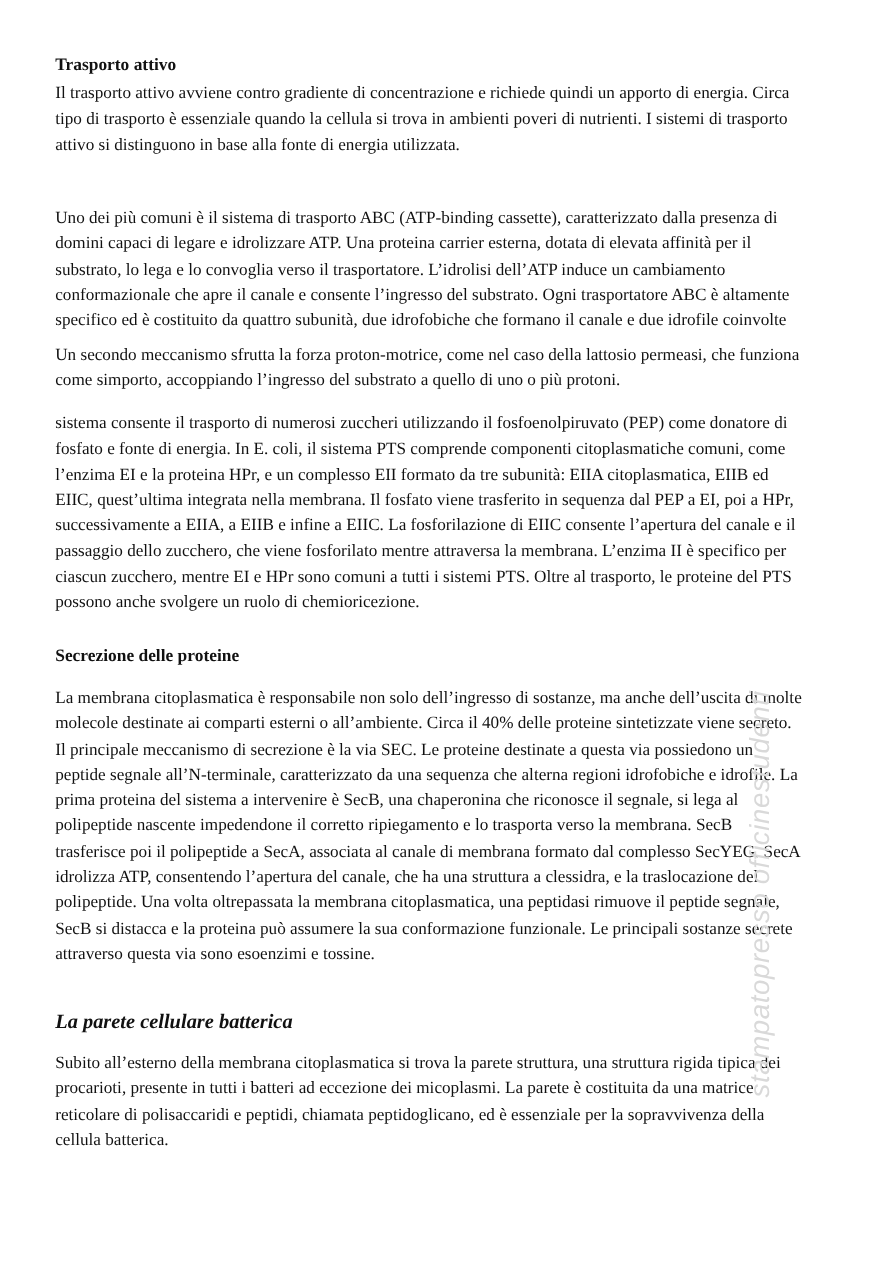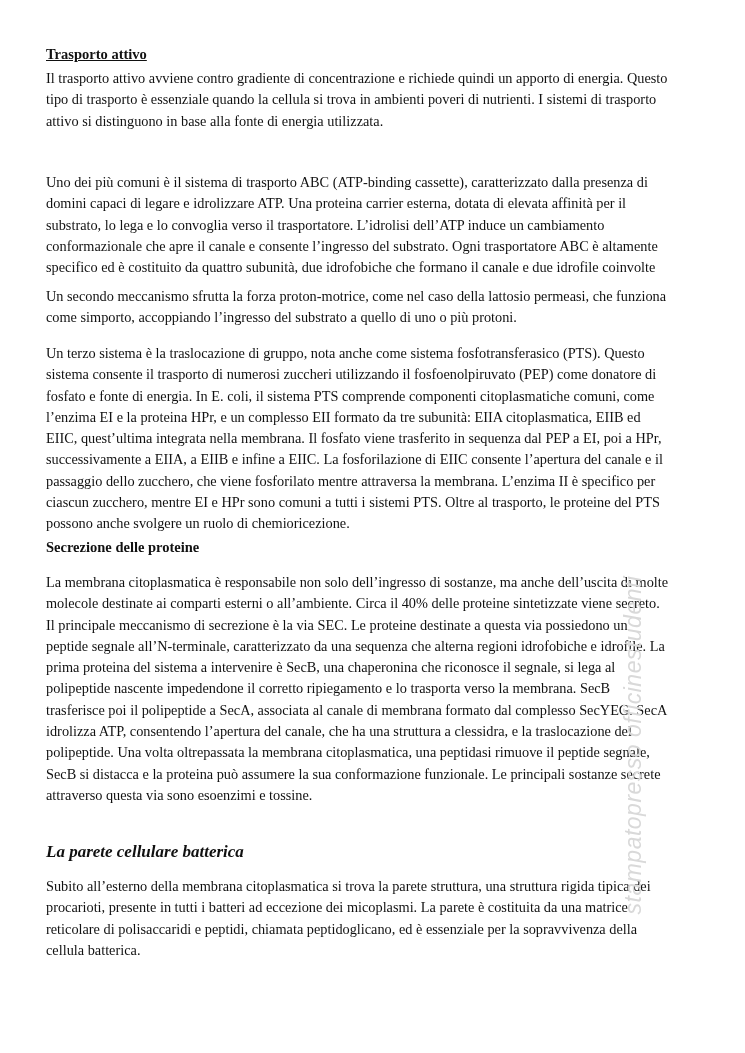--- a/index.html
+++ b/index.html
@@ -59,43 +59,42 @@
       white-space: nowrap;
       letter-spacing: 0.5px;
       pointer-events: none;
     }
   </style>
 </head>
 <body>
 
 <div class="page">
 
-  <div class="h-small" style="top:44px;text-decoration:underline;">Trasporto attivo</div>
+  <div class="h-small" style="top:44px;">Trasporto attivo</div>
 
   <div class="para" style="top:68px;">
-    <span class="line">Il trasporto attivo avviene contro gradiente di concentrazione e richiede quindi un apporto di energia. Questo</span>
+    <span class="line">Il trasporto attivo avviene contro gradiente di concentrazione e richiede quindi un apporto di energia. Circa</span>
     <span class="line">tipo di trasporto è essenziale quando la cellula si trova in ambienti poveri di nutrienti. I sistemi di trasporto</span>
     <span class="line">attivo si distinguono in base alla fonte di energia utilizzata.</span>
   </div>
 
   <div class="para" style="top:154px;margin-top:18px;">
     <span class="line">Uno dei più comuni è il sistema di trasporto ABC (ATP-binding cassette), caratterizzato dalla presenza di</span>
     <span class="line">domini capaci di legare e idrolizzare ATP. Una proteina carrier esterna, dotata di elevata affinità per il</span>
     <span class="line">substrato, lo lega e lo convoglia verso il trasportatore. L’idrolisi dell’ATP induce un cambiamento</span>
     <span class="line">conformazionale che apre il canale e consente l’ingresso del substrato. Ogni trasportatore ABC è altamente</span>
     <span class="line">specifico ed è costituito da quattro subunità, due idrofobiche che formano il canale e due idrofile coinvolte</span>
   </div>
 
   <div class="para" style="top:286px;">
     <span class="line">Un secondo meccanismo sfrutta la forza proton-motrice, come nel caso della lattosio permeasi, che funziona</span>
     <span class="line">come simporto, accoppiando l’ingresso del substrato a quello di uno o più protoni.</span>
   </div>
 
   <div class="para" style="top:343px;">
-    <span class="line">Un terzo sistema è la traslocazione di gruppo, nota anche come sistema fosfotransferasico (PTS). Questo</span>
     <span class="line">sistema consente il trasporto di numerosi zuccheri utilizzando il fosfoenolpiruvato (PEP) come donatore di</span>
     <span class="line">fosfato e fonte di energia. In E. coli, il sistema PTS comprende componenti citoplasmatiche comuni, come</span>
     <span class="line">l’enzima EI e la proteina HPr, e un complesso EII formato da tre subunità: EIIA citoplasmatica, EIIB ed</span>
     <span class="line">EIIC, quest’ultima integrata nella membrana. Il fosfato viene trasferito in sequenza dal PEP a EI, poi a HPr,</span>
     <span class="line">successivamente a EIIA, a EIIB e infine a EIIC. La fosforilazione di EIIC consente l’apertura del canale e il</span>
     <span class="line">passaggio dello zucchero, che viene fosforilato mentre attraversa la membrana. L’enzima II è specifico per</span>
     <span class="line">ciascun zucchero, mentre EI e HPr sono comuni a tutti i sistemi PTS. Oltre al trasporto, le proteine del PTS</span>
     <span class="line">possono anche svolgere un ruolo di chemioricezione.</span>
   </div>
 

